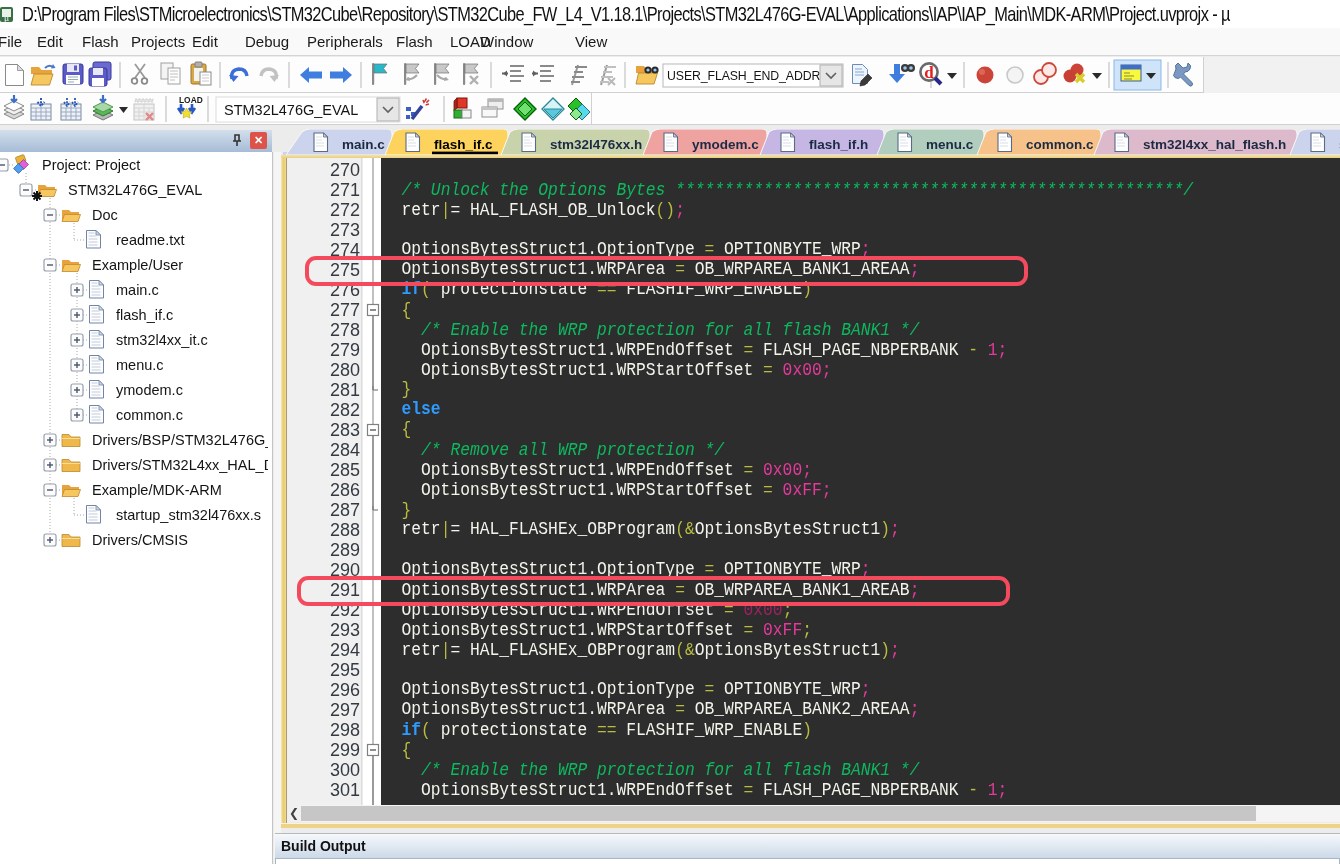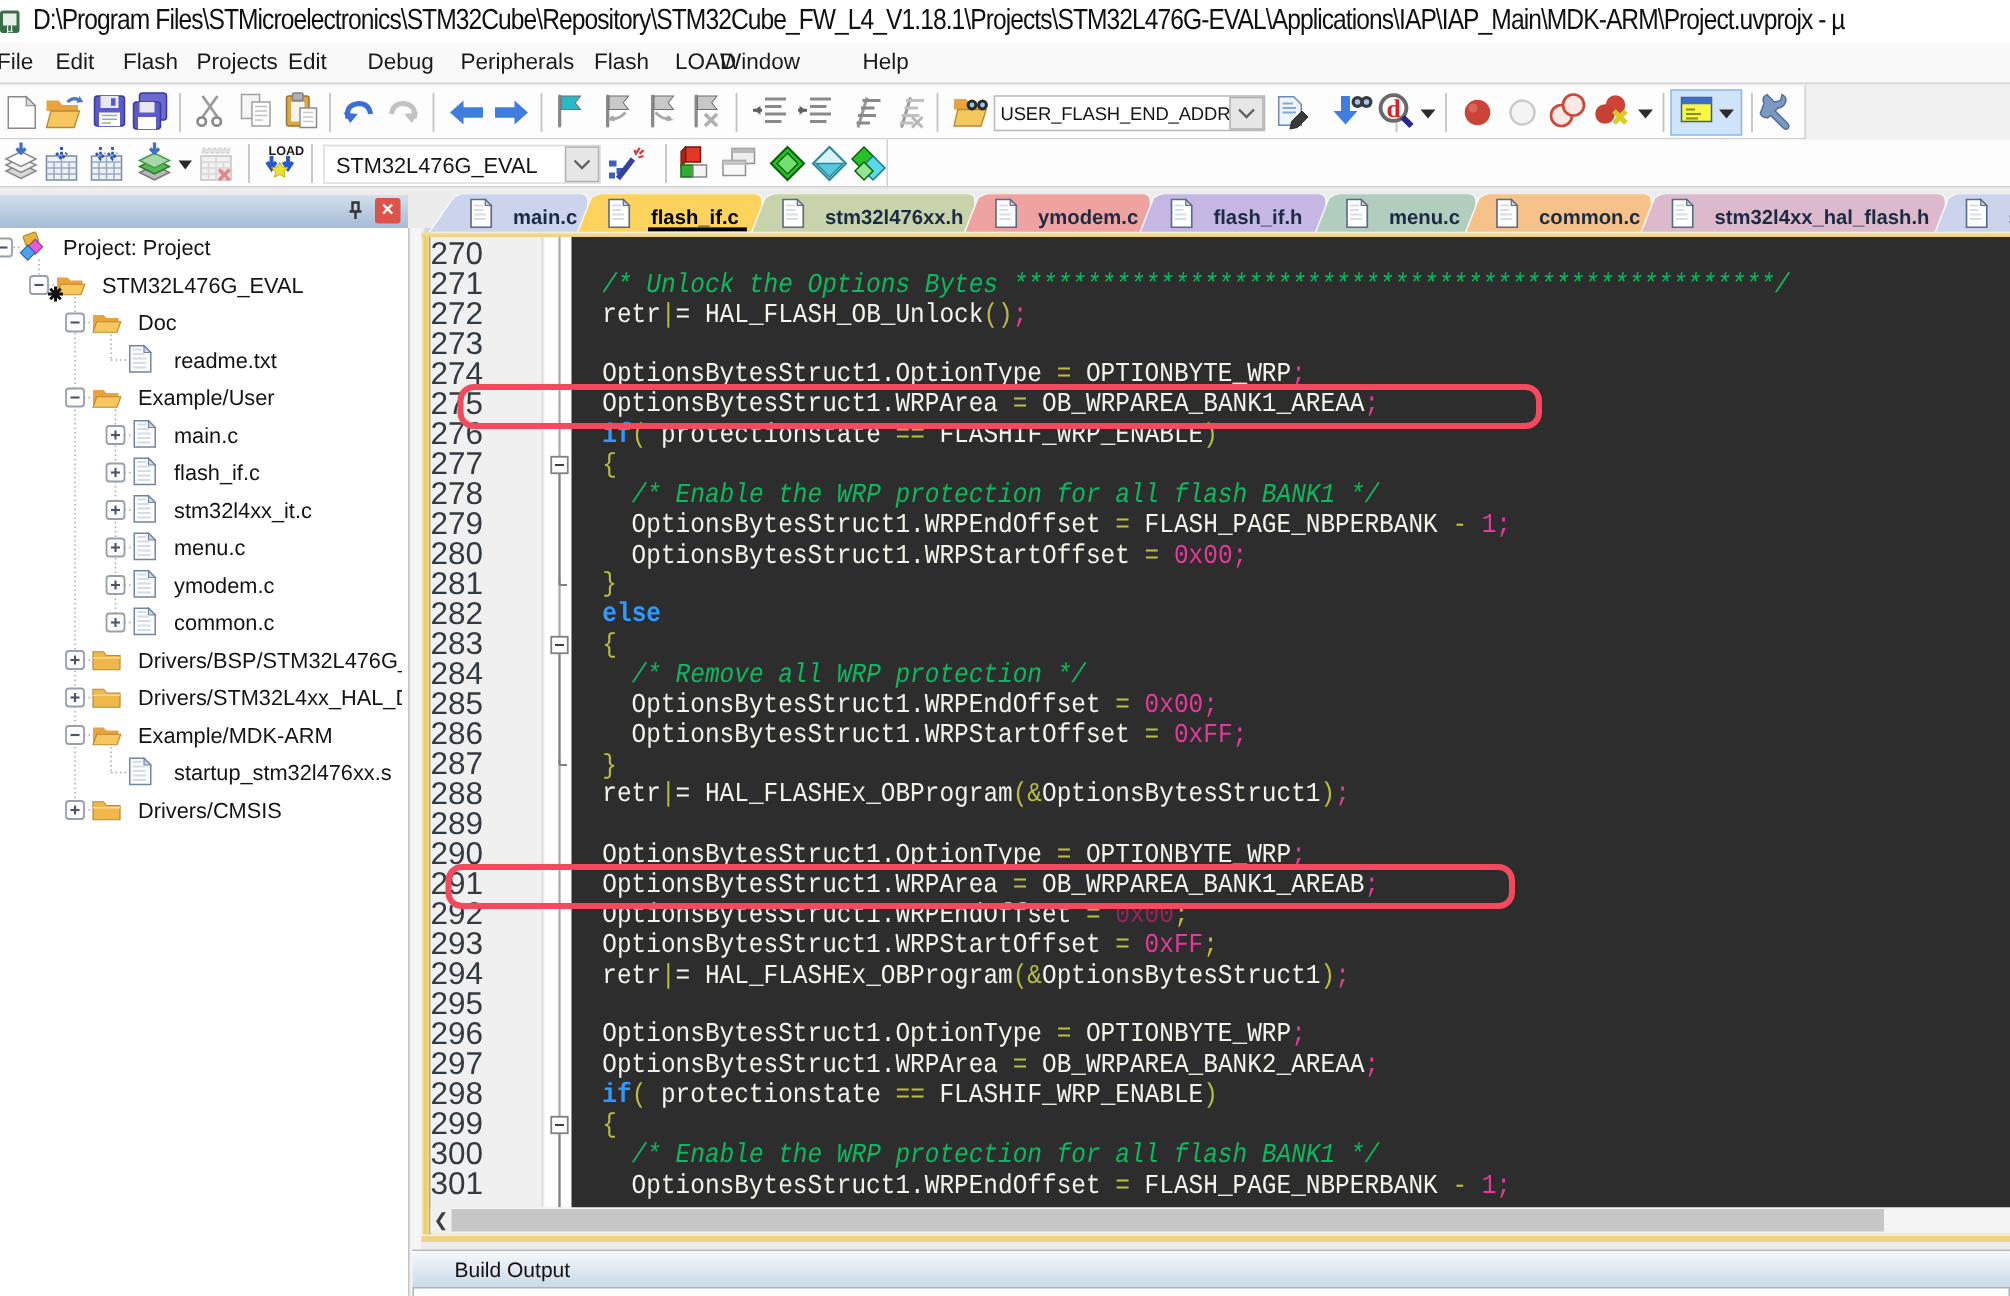--- a/index.html
+++ b/index.html
@@ -18,38 +18,38 @@
   #phead { left:0; top:130px; width:272px; height:22px; background:linear-gradient(#d3dfec,#a6bcd6); }
   #phead .t { position:absolute; left:2px; top:3px; font-size:14px; color:#141414;margin-top:40px; }
   #pX { position:absolute; left:250px; top:132px; width:17px; height:17px; background:#dd5349; border-radius:2px; color:#fff; font-size:11px; font-weight:bold; text-align:center; line-height:17px; }
   #ptree { left:0; top:152px; width:273px; height:712px; background:#ffffff; border-right:1px solid #c4c4c4; }
   #splitgap { left:274px; top:152px; width:7px; height:712px; background:#f5f5f5; }
   
   #edframe-l { left:281px; top:155px; width:6px; height:672px; background:linear-gradient(90deg,#f6ecc0,#e9cb6e 35%,#f1d98c 80%,#77705c 100%); }
   #edframe-t { left:281px; top:155px; width:1059px; height:3px; background:linear-gradient(#f3e4ac,#ebcf78); }
   #edframe-b { left:281px; top:823px; width:1059px; height:5px; background:#eed288; border-top:1px solid #f8f4e0; }
   #gutter { left:287px; top:158px; width:75px; height:647px; background:#f0f0f0; border-right:1px solid #dddddd; }
-  #gutnums { left:287px; top:160px; width:73px; font-family:"Liberation Sans",sans-serif; font-size:21px; line-height:20px; color:#333a42; white-space:pre; }
+  #gutnums { left:287px; top:160px; width:73px; font-family:"Liberation Sans",sans-serif; font-size:18px; line-height:20px; color:#333a42; text-align:right; white-space:pre; }
   #foldcol { left:363px; top:158px; width:18px; height:647px; background:#ffffff; }
   #codearea { left:381px; top:158px; width:959px; height:647px; background:#2d2d2d; }
   #code { left:382px; top:160px; font-family:"Liberation Mono",monospace; font-size:16.3px; line-height:17.857px; color:#f4f4ec; white-space:pre; transform:scaleY(1.12); transform-origin:0 0; }
   .c { color:#0cb95e; font-style:italic; }
   .k { color:#2f9bff; font-weight:bold; }
   .o { color:#b9bc40; }
   .m { color:#e5399b; }
   .dm { color:#97245f; }
   #redrect1 { left:305px; top:256px; width:723px; height:30px; border:4px solid #f44a5d; border-radius:11px; }
   #redrect2 { left:297px; top:576px; width:713px; height:30px; border:4px solid #f44a5d; border-radius:11px; }
   
   #hsb { left:287px; top:805px; width:1053px; height:17px; background:#f4f4f4; }
   #hsbtn { left:287px; top:805px; width:14px; height:17px; background:#f0f0f0; color:#404040; font-size:12px; text-align:center; line-height:16px; }
   #hsthumb { left:301px; top:806px; width:955px; height:15px; background:#c6c6c6; }
   
   #bobar { left:275px; top:833px; width:1065px; height:25px; background:linear-gradient(#f6f9fc,#ccd9e8); border-top:1px solid #b9b9b9; }
-  #bobar .t { position:absolute; left:28px; top:4px; font-size:14px; color:#111; }
+  #bobar .t { position:absolute; left:6px; top:4px; font-size:14px; color:#111;font-weight:bold; }
   #bobody { left:275px; top:858px; width:1065px; height:6px; background:#ffffff; border:1px solid #a9b4c2; border-bottom:none; }
 </style>
 </head>
 <body>
 <div class="abs" id="titlebar"></div>
 <div class="abs" id="titletext">D:\Program Files\STMicroelectronics\STM32Cube\Repository\STM32Cube_FW_L4_V1.18.1\Projects\STM32L476G-EVAL\Applications\IAP\IAP_Main\MDK-ARM\Project.uvprojx - µ</div>
 <svg class="abs" style="left:0;top:6px" width="16" height="17" viewBox="0 0 16 17">
     <rect x="0" y="1" width="13" height="15" rx="2" fill="#3a6e46"></rect>
     <rect x="2" y="3" width="9" height="8" fill="#e8f0e8"></rect>
     <text x="6.5" y="15" font-size="8" fill="#fff" text-anchor="middle">µ</text>
@@ -59,21 +59,21 @@
 <span class="mi" style="left:-2px">File</span>
 <span class="mi" style="left:37px">Edit</span>
 <span class="mi" style="left:82px">Flash</span>
 <span class="mi" style="left:131px">Projects</span>
 <span class="mi" style="left:192px">Edit</span>
 <span class="mi" style="left:245px">Debug</span>
 <span class="mi" style="left:307px">Peripherals</span>
 <span class="mi" style="left:396px">Flash</span>
 <span class="mi" style="left:450px">LOAD</span>
 <span class="mi" style="left:480px">Window</span>
-<span class="mi" style="left:575px">Help</span>
+<span class="mi" style="left:575px">View</span>
 
 <div class="abs" id="tb1"></div>
 <div class="abs" id="tb1r"></div>
 <svg class="abs" style="left:0;top:57px" width="1210" height="36" viewBox="0 0 1210 36">
 <g transform="translate(5,7)">
       <path d="M0.5 0.5 h12 l6 6 v15 h-18 z" fill="#fff" stroke="#8a8a8a" stroke-width="1"></path>
       <path d="M12.5 0.5 l6 6 h-6 z" fill="#dcdcdc" stroke="#8a8a8a" stroke-width="0.8"></path>
     </g>
 <g transform="translate(31,7)">
       <path d="M0 21 V3 h8 l2.5 3 H21 v4 H0z" fill="#e8a33d"></path>

